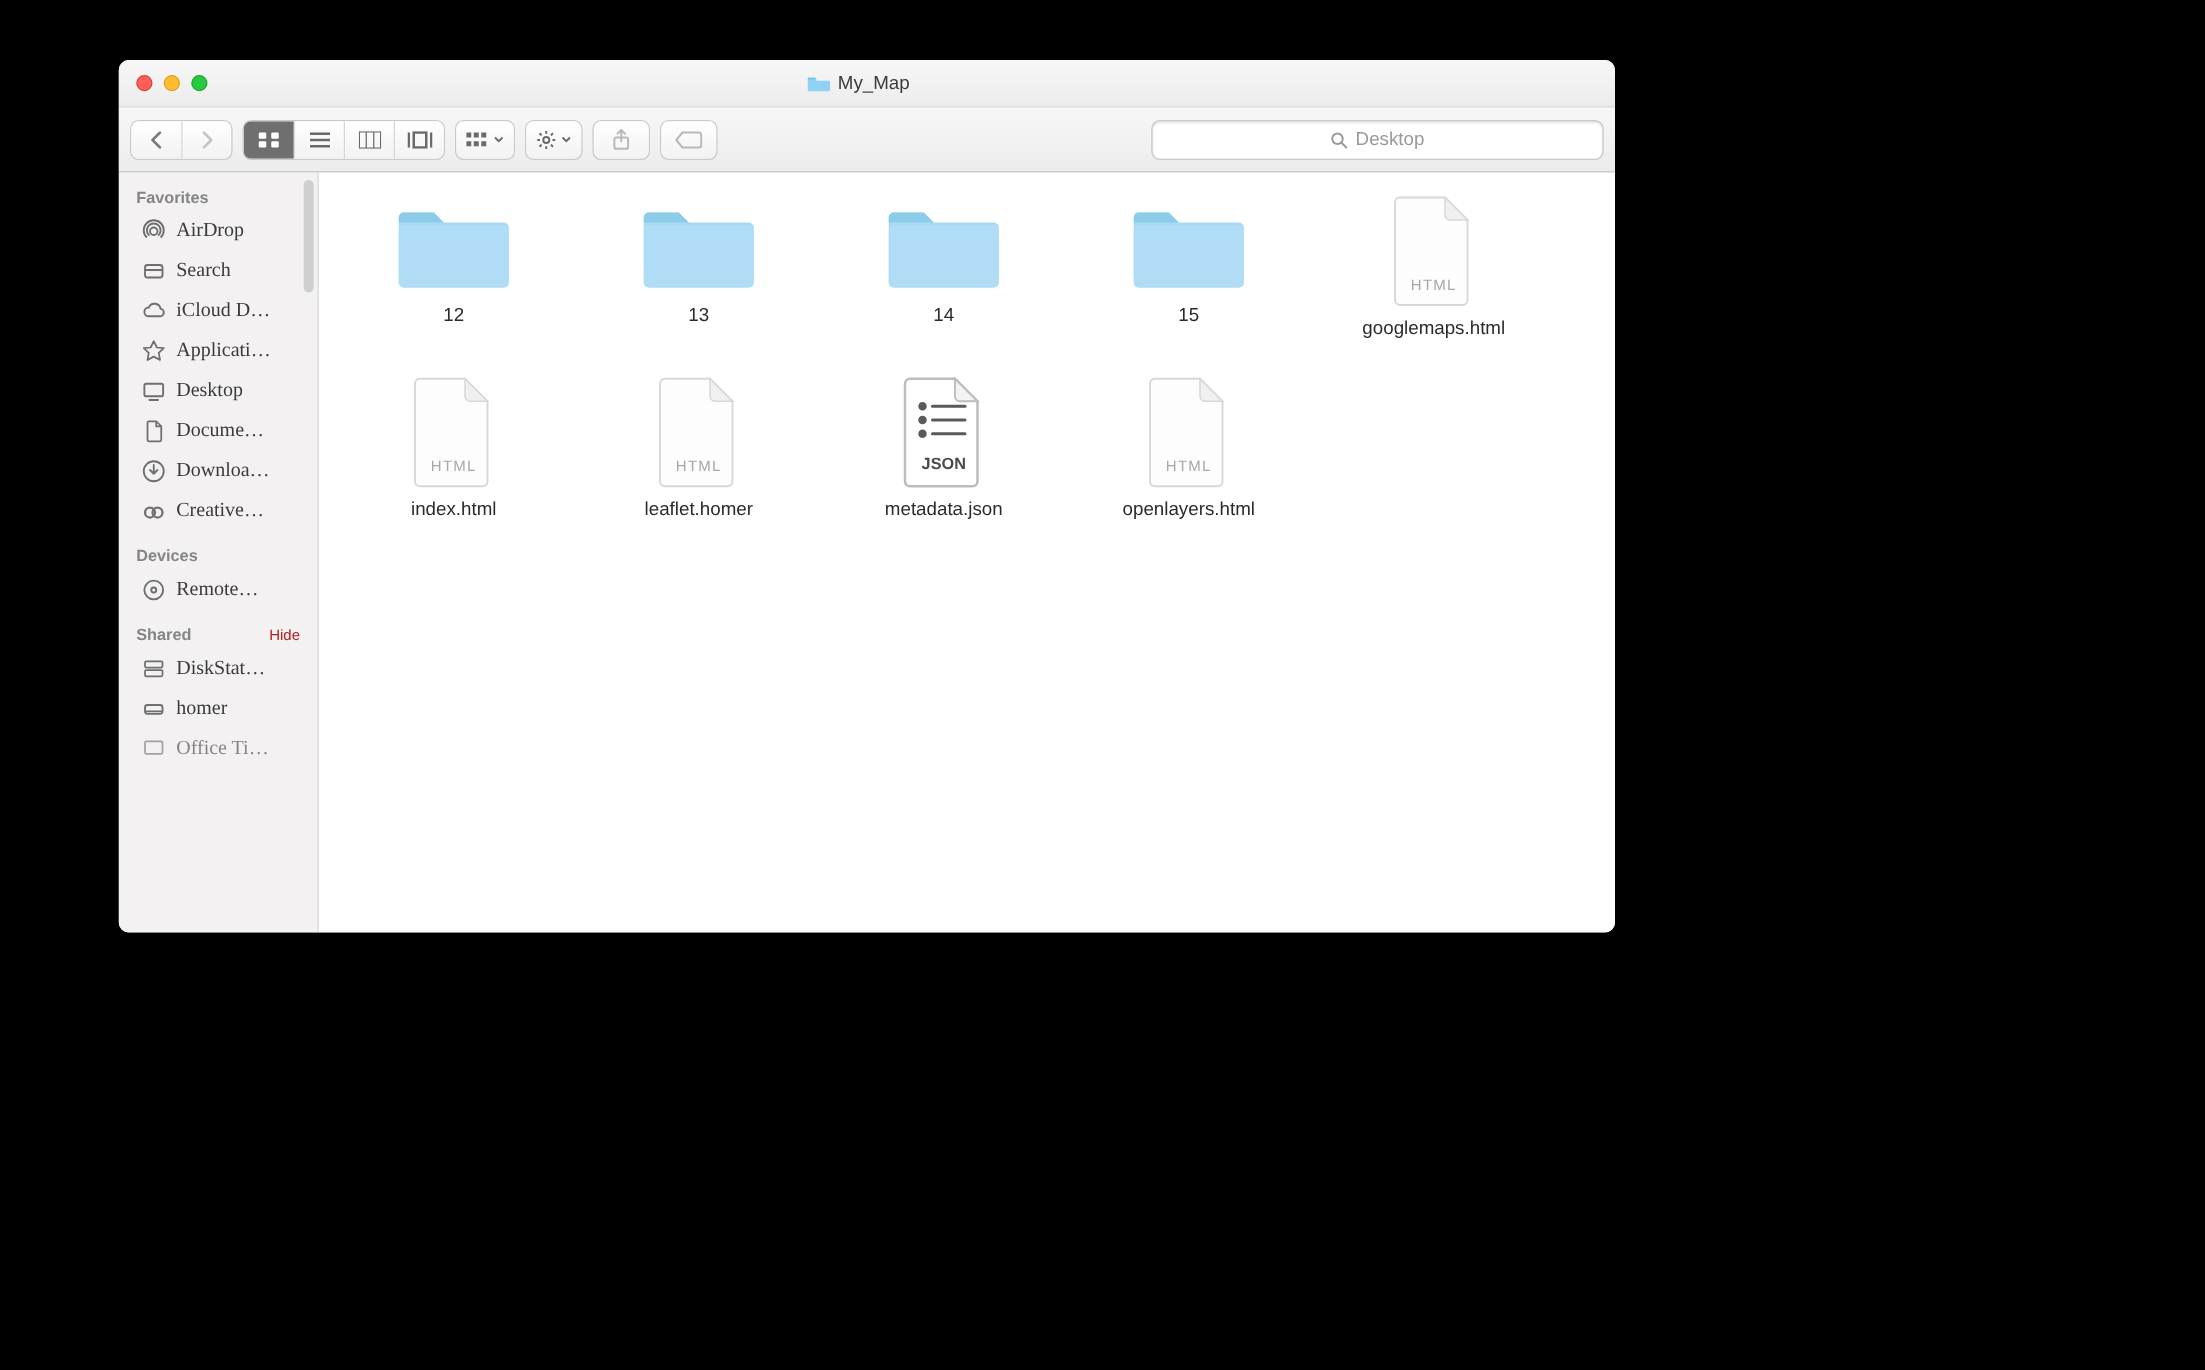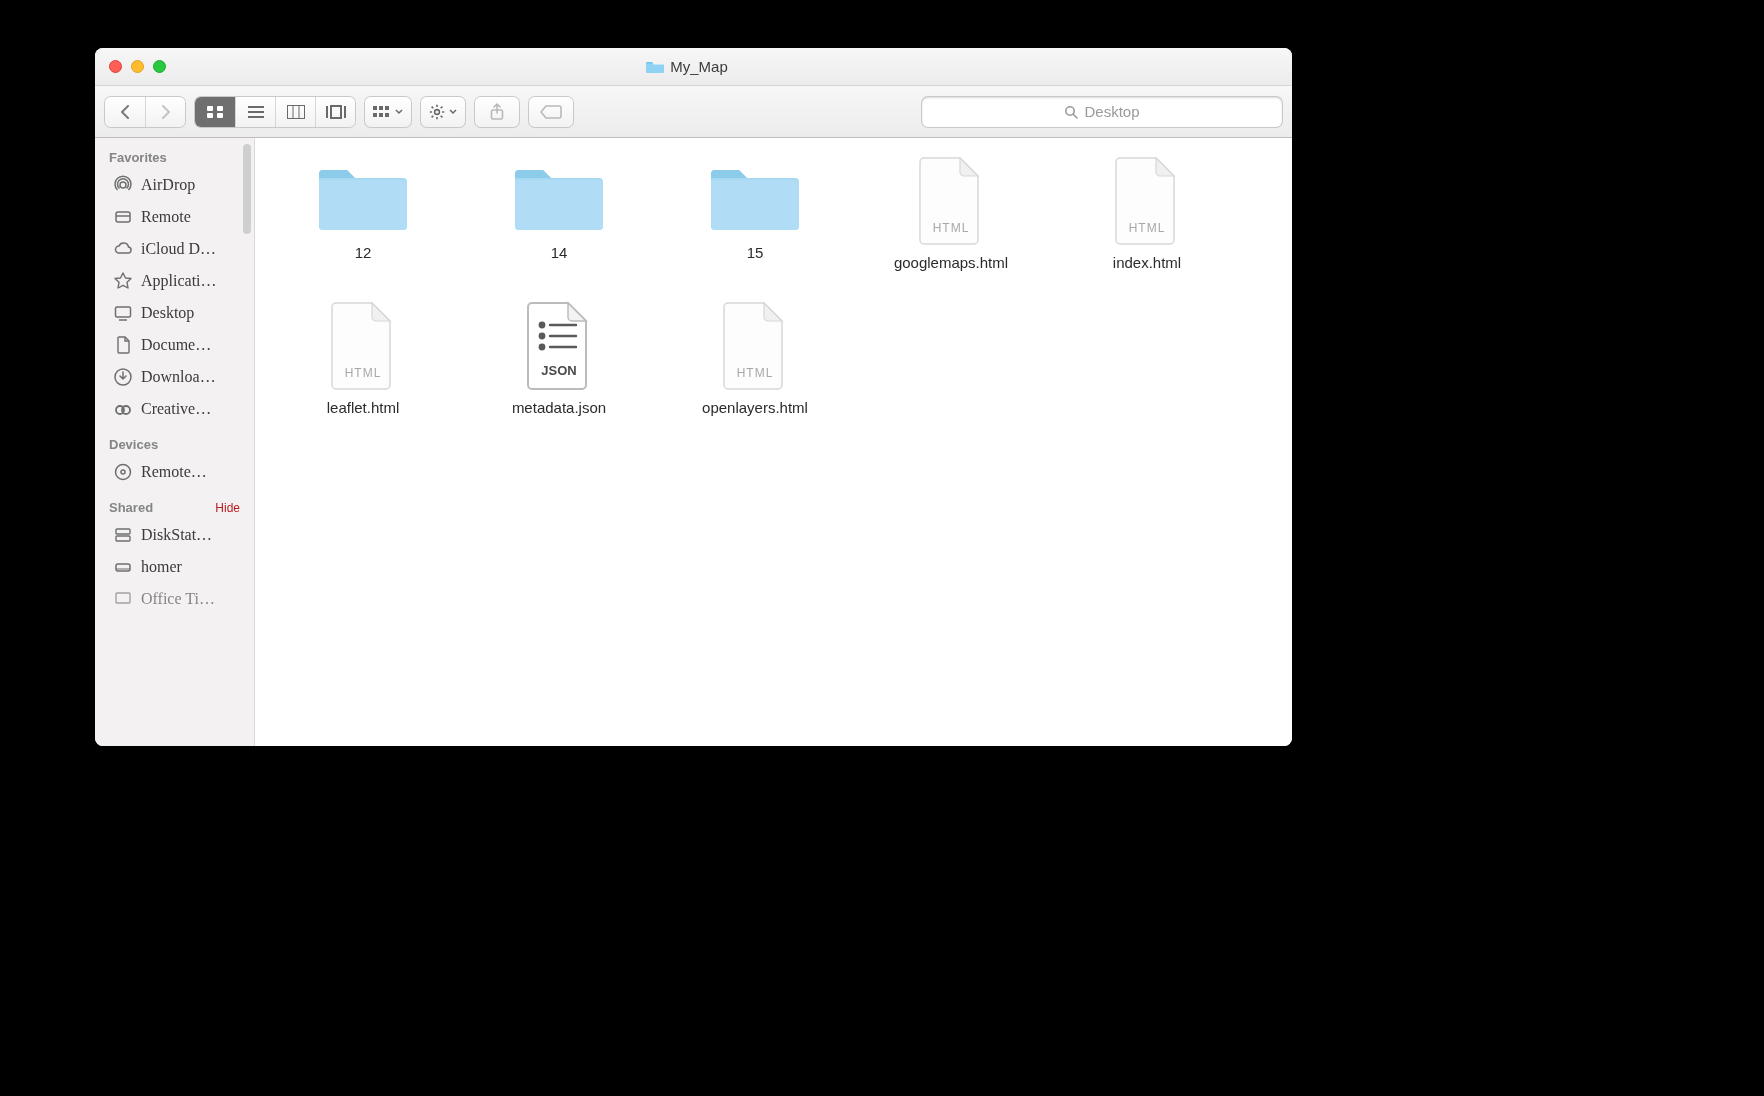--- a/index.html
+++ b/index.html
@@ -335,21 +335,21 @@
         </span>
         <span class="sb-label">AirDrop</span>
       </div>
       <div class="sb-item">
         <span class="sb-icon">
           <svg width="20" height="20" viewBox="0 0 20 20">
               <rect x="3" y="5" width="14" height="10" rx="2" fill="none" stroke="#6f6f6f" stroke-width="1.5"></rect>
               <line x1="3" y1="9" x2="17" y2="9" stroke="#6f6f6f" stroke-width="1.5"></line>
             </svg>
         </span>
-        <span class="sb-label">Remote</span>
+        <span class="sb-label">Search</span>
       </div>
       <div class="sb-item">
         <span class="sb-icon">
           <svg width="20" height="20" viewBox="0 0 20 20">
               <path d="M6 14 a3.5 3.5 0 0 1 0 -7 a5 5 0 0 1 9.5 1 a3 3 0 0 1 -1 6 Z" fill="none" stroke="#6f6f6f" stroke-width="1.5"></path>
             </svg>
         </span>
         <span class="sb-label">iCloud D…</span>
       </div>
       <div class="sb-item">
@@ -455,30 +455,40 @@
             <span>12</span>
           </div>
           <div class="item">
             <span>
               <svg class="folder-svg" viewBox="0 0 100 80">
     <path d="M6 18 a4 4 0 0 1 4 -4 h24 l8 8 H90 a4 4 0 0 1 4 4 v44 a4 4 0 0 1 -4 4 H10 a4 4 0 0 1 -4 -4 Z" fill="#a7d9f2"></path>
     <path d="M6 18 a4 4 0 0 1 4 -4 h24 l8 8 H6 Z" fill="#8ccbe9"></path>
     <rect x="6" y="24" width="88" height="50" rx="4" fill="#b0ddf5"></rect>
   </svg>
             </span>
-            <span>14</span>
+            <span>13</span>
           </div>
           <div class="item">
             <span>
               <svg class="folder-svg" viewBox="0 0 100 80">
     <path d="M6 18 a4 4 0 0 1 4 -4 h24 l8 8 H90 a4 4 0 0 1 4 4 v44 a4 4 0 0 1 -4 4 H10 a4 4 0 0 1 -4 -4 Z" fill="#a7d9f2"></path>
     <path d="M6 18 a4 4 0 0 1 4 -4 h24 l8 8 H6 Z" fill="#8ccbe9"></path>
     <rect x="6" y="24" width="88" height="50" rx="4" fill="#b0ddf5"></rect>
   </svg>
             </span>
+            <span>14</span>
+          </div>
+          <div class="item">
+            <span>
+              <svg class="folder-svg" viewBox="0 0 100 80">
+    <path d="M6 18 a4 4 0 0 1 4 -4 h24 l8 8 H90 a4 4 0 0 1 4 4 v44 a4 4 0 0 1 -4 4 H10 a4 4 0 0 1 -4 -4 Z" fill="#a7d9f2"></path>
+    <path d="M6 18 a4 4 0 0 1 4 -4 h24 l8 8 H6 Z" fill="#8ccbe9"></path>
+    <rect x="6" y="24" width="88" height="50" rx="4" fill="#b0ddf5"></rect>
+  </svg>
+            </span>
             <span>15</span>
           </div>
           <div class="item">
             <span>
               <svg class="file-svg" viewBox="0 0 70 90">
     <path d="M8 2 h36 l18 18 v64 a4 4 0 0 1 -4 4 H8 a4 4 0 0 1 -4 -4 V6 a4 4 0 0 1 4 -4 Z" fill="#fdfdfd" stroke="#d7d7d7" stroke-width="1.5"></path>
     <path d="M44 2 l18 18 h-14 a4 4 0 0 1 -4 -4 Z" fill="#f0f0f0" stroke="#d7d7d7" stroke-width="1.2"></path>
     <text x="35" y="76" text-anchor="middle" font-size="12" fill="#a8a8a8" font-family="Helvetica,Arial" letter-spacing="1">HTML</text>
   </svg>
             </span>
@@ -495,21 +505,21 @@
             <span>index.html</span>
           </div>
           <div class="item">
             <span>
               <svg class="file-svg" viewBox="0 0 70 90">
     <path d="M8 2 h36 l18 18 v64 a4 4 0 0 1 -4 4 H8 a4 4 0 0 1 -4 -4 V6 a4 4 0 0 1 4 -4 Z" fill="#fdfdfd" stroke="#d7d7d7" stroke-width="1.5"></path>
     <path d="M44 2 l18 18 h-14 a4 4 0 0 1 -4 -4 Z" fill="#f0f0f0" stroke="#d7d7d7" stroke-width="1.2"></path>
     <text x="35" y="76" text-anchor="middle" font-size="12" fill="#a8a8a8" font-family="Helvetica,Arial" letter-spacing="1">HTML</text>
   </svg>
             </span>
-            <span>leaflet.html</span>
+            <span>leaflet.homer</span>
           </div>
           <div class="item">
             <span>
               <svg class="file-svg" viewBox="0 0 70 90">
     <path d="M8 2 h36 l18 18 v64 a4 4 0 0 1 -4 4 H8 a4 4 0 0 1 -4 -4 V6 a4 4 0 0 1 4 -4 Z" fill="#ffffff" stroke="#bcbcbc" stroke-width="2"></path>
     <path d="M44 2 l18 18 h-14 a4 4 0 0 1 -4 -4 Z" fill="#f3f3f3" stroke="#bcbcbc" stroke-width="1.5"></path>
     <g stroke="#5a5a5a" stroke-width="2.4" stroke-linecap="round">
       <circle cx="18" cy="24" r="2.2" fill="#5a5a5a"></circle>
       <line x1="26" y1="24" x2="52" y2="24"></line>
       <circle cx="18" cy="35" r="2.2" fill="#5a5a5a"></circle>

